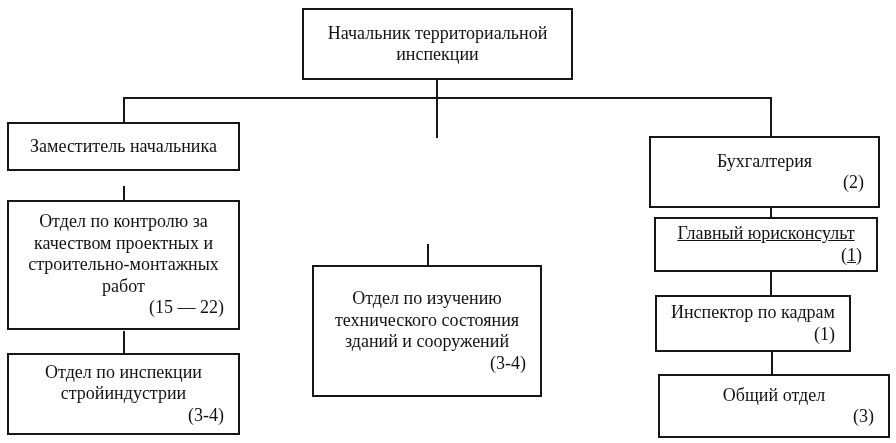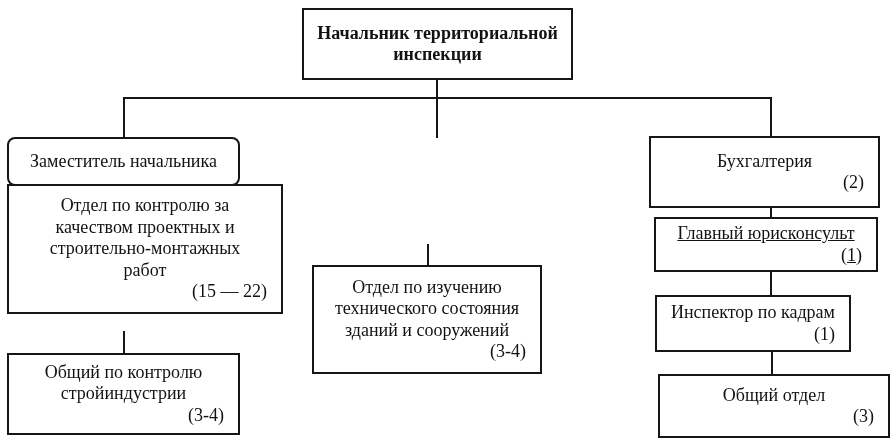--- a/index.html
+++ b/index.html
@@ -12,26 +12,26 @@
     position:absolute; box-sizing:border-box;
     border:2px solid #161616; background:#ffffff;
     display:flex; flex-direction:column; align-items:center; justify-content:center;
     font-size:18px; line-height:21.5px; text-align:center;
   }
   .title { white-space:pre-line; width:100%; }
   .count { align-self:flex-end; padding-right:14px; }
   .line { position:absolute; background:#161616; }
 
   
-  .b-head    { left:302px; top:8px;   width:271px; height:72px;font-weight:bold; }
-  .b-deputy  { left:7px;   top:137px; width:233px; height:49px;border-radius:8px; }
-  .b-quality { left:7px;   top:184px; width:276px; height:130px; }
+  .b-head    { left:302px; top:8px;   width:271px; height:72px; }
+  .b-deputy  { left:7px;   top:122px; width:233px; height:49px; }
+  .b-quality { left:7px;   top:200px; width:233px; height:130px; }
   .b-stroy   { left:7px;   top:353px; width:233px; height:82px; }
   .b-lab     { left:308px; top:137px; width:232px; height:108px; }
-  .b-tech    { left:312px; top:265px; width:230px; height:109px; }
+  .b-tech    { left:312px; top:265px; width:230px; height:132px; }
   .b-acc     { left:649px; top:136px; width:231px; height:72px; }
   .b-legal   { left:654px; top:217px; width:224px; height:55px;text-decoration:underline; }
   .b-hr      { left:655px; top:295px; width:196px; height:57px; }
   .b-general { left:658px; top:374px; width:232px; height:64px; }
 </style>
 </head>
 <body>
 
 <div class="canvas">
 
@@ -58,21 +58,21 @@
 
   <div class="box b-quality">
     <span class="title">Отдел по контролю за
 качеством проектных и
 строительно-монтажных
 работ</span>
     <span class="count">(15 — 22)</span>
   </div>
 
   <div class="box b-stroy">
-    <span class="title">Общий по контролю
+    <span class="title">Отдел по инспекции
 стройиндустрии</span>
     <span class="count">(3-4)</span>
   </div>
 
 
   <div class="box b-tech">
     <span class="title">Отдел по изучению
 технического состояния
 зданий и сооружений</span>
     <span class="count">(3-4)</span>

